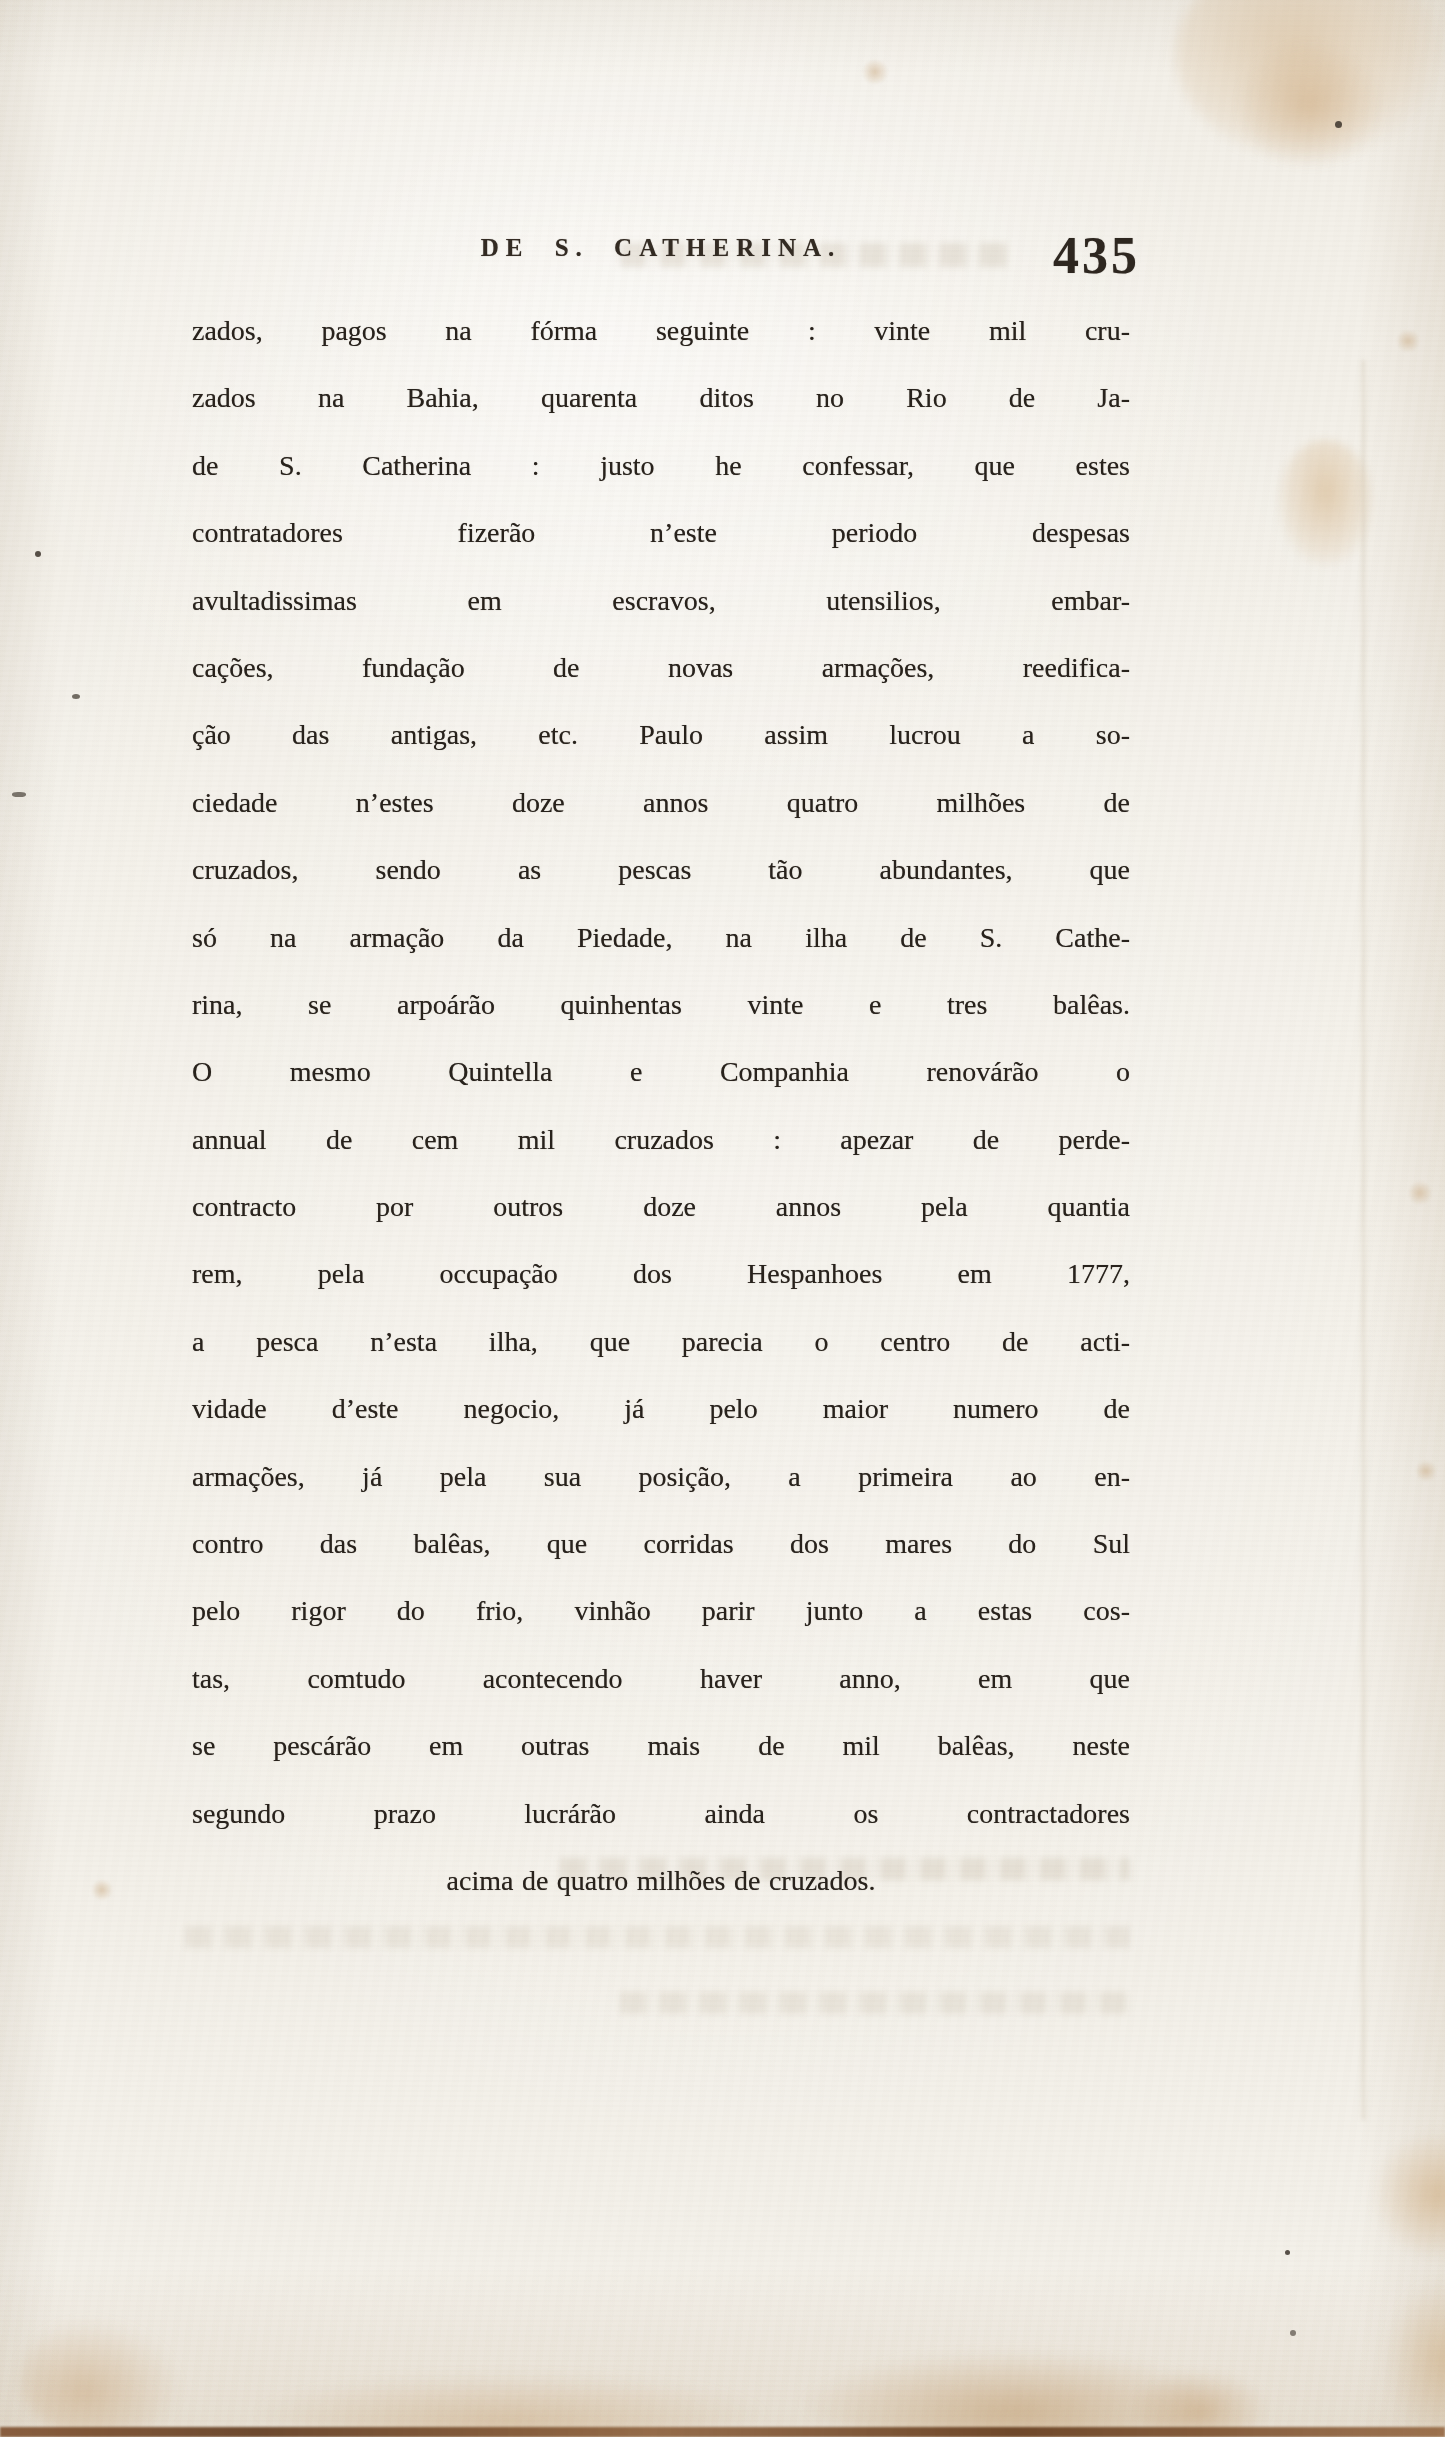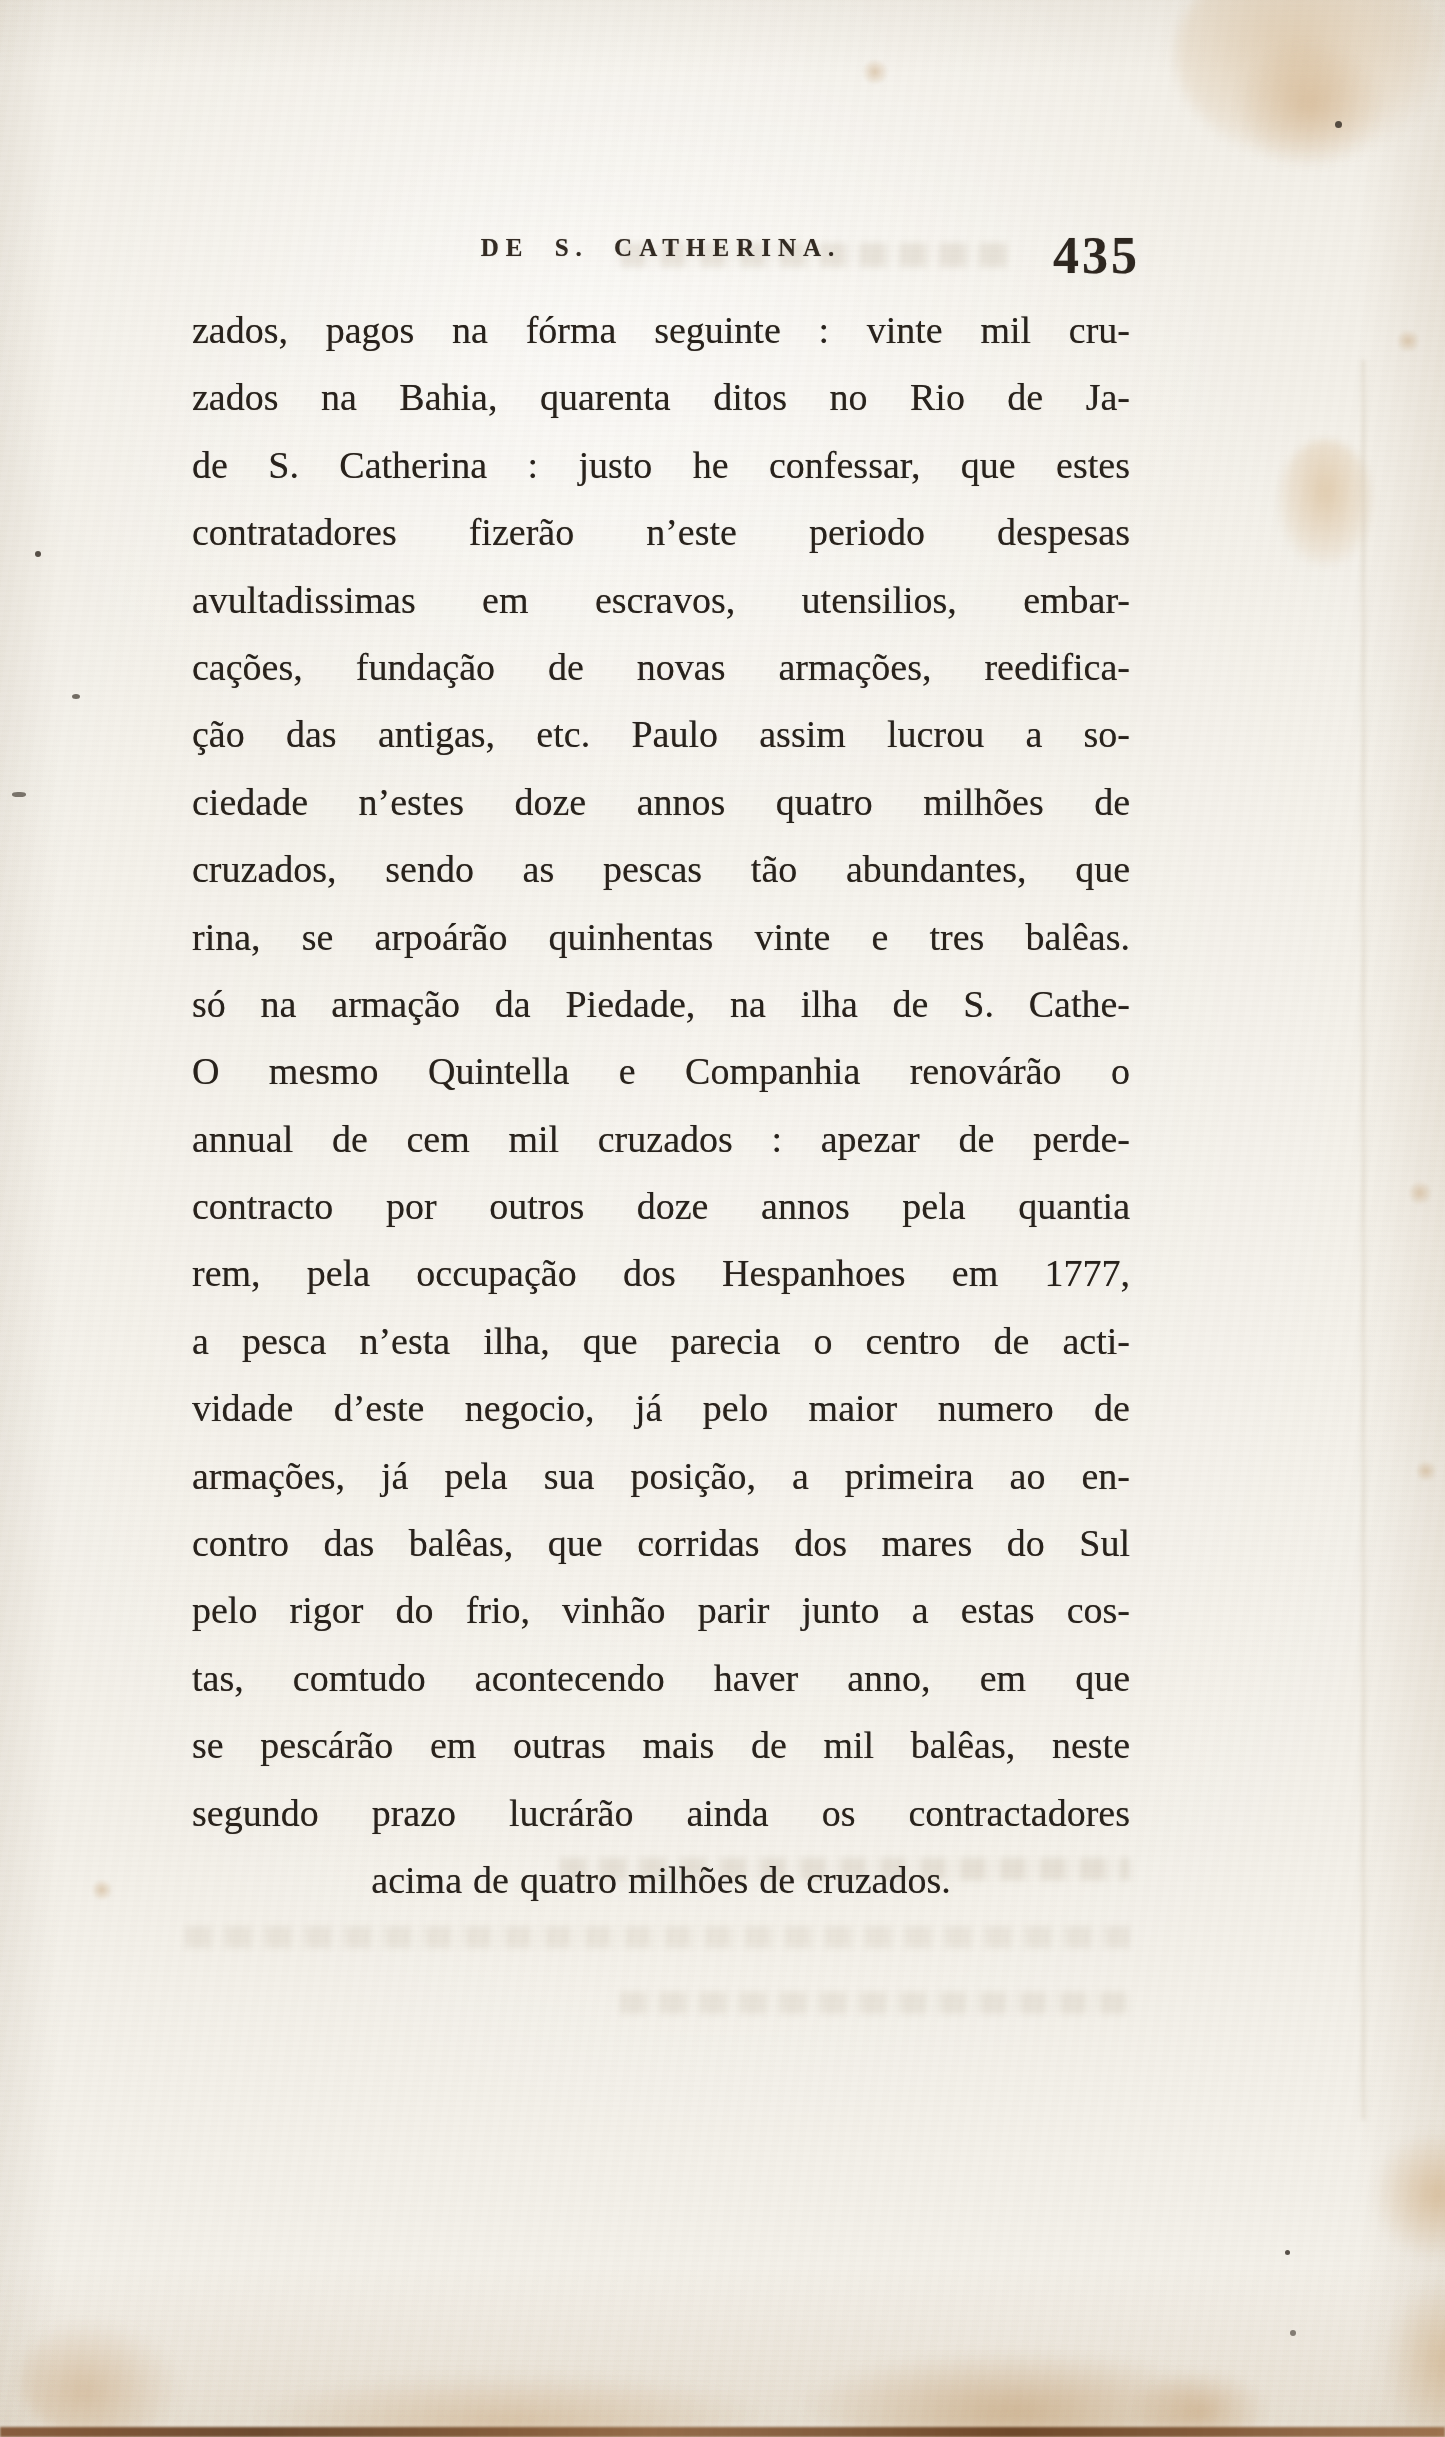--- a/index.html
+++ b/index.html
@@ -39,21 +39,21 @@
     text-align: right;
     font-size: 52px; font-weight: 700;
     letter-spacing: 3px;
     color: #2e2720;
     text-shadow: 0 0 1px rgba(46,39,32,0.4);
   }
   .textblock {
     position: absolute;
     left: 192px; top: 297px; width: 938px;
     color: #28221c;
-    font-size: 38px;
+    font-size: 28px;
     text-shadow: 0 0 0.7px rgba(40,34,28,0.55);
     word-spacing: 1.5px;
   }
   .line {
     height: 67.4px;
     line-height: 67.4px;
     overflow: hidden;
     text-align: justify;
   }
   .line::after { content: ""; display: inline-block; width: 100%; height: 0; }
@@ -137,22 +137,22 @@
   <div class="textblock">
     <div class="line">zados, pagos na fórma seguinte : vinte mil cru-</div>
     <div class="line">zados na Bahia, quarenta ditos no Rio de Ja-</div>
     <div class="line">de S. Catherina : justo he confessar, que estes</div>
     <div class="line">contratadores fizerão n’este periodo despesas</div>
     <div class="line">avultadissimas em escravos, utensilios, embar-</div>
     <div class="line">cações, fundação de novas armações, reedifica-</div>
     <div class="line">ção das antigas, etc. Paulo assim lucrou a so-</div>
     <div class="line">ciedade n’estes doze annos quatro milhões de</div>
     <div class="line">cruzados, sendo as pescas tão abundantes, que</div>
+    <div class="line">só na armação da Piedade, na ilha de S. Cathe-</div>
     <div class="line">rina, se arpoárão quinhentas vinte e tres balêas.</div>
-    <div class="line">só na armação da Piedade, na ilha de S. Cathe-</div>
     <div class="line">O mesmo Quintella e Companhia renovárão o</div>
     <div class="line">annual de cem mil cruzados : apezar de perde-</div>
     <div class="line">contracto por outros doze annos pela quantia</div>
     <div class="line">rem, pela occupação dos Hespanhoes em 1777,</div>
     <div class="line">a pesca n’esta ilha, que parecia o centro de acti-</div>
     <div class="line">vidade d’este negocio, já pelo maior numero de</div>
     <div class="line">armações, já pela sua posição, a primeira ao en-</div>
     <div class="line">contro das balêas, que corridas dos mares do Sul</div>
     <div class="line">pelo rigor do frio, vinhão parir junto a estas cos-</div>
     <div class="line">tas, comtudo acontecendo haver anno, em que</div>

